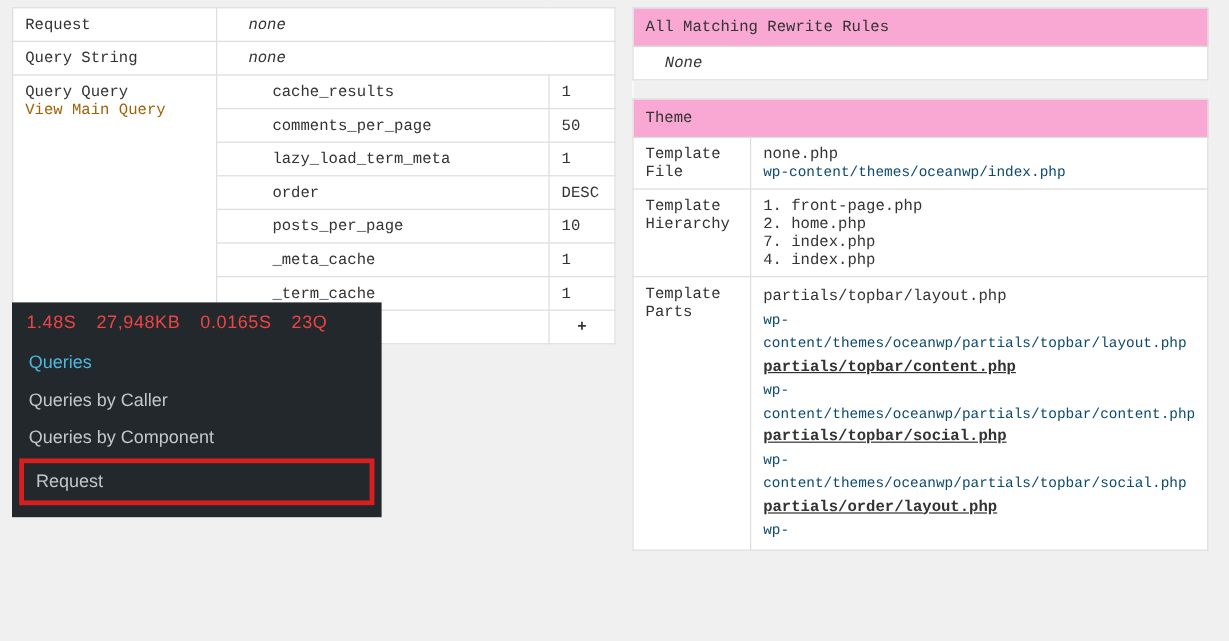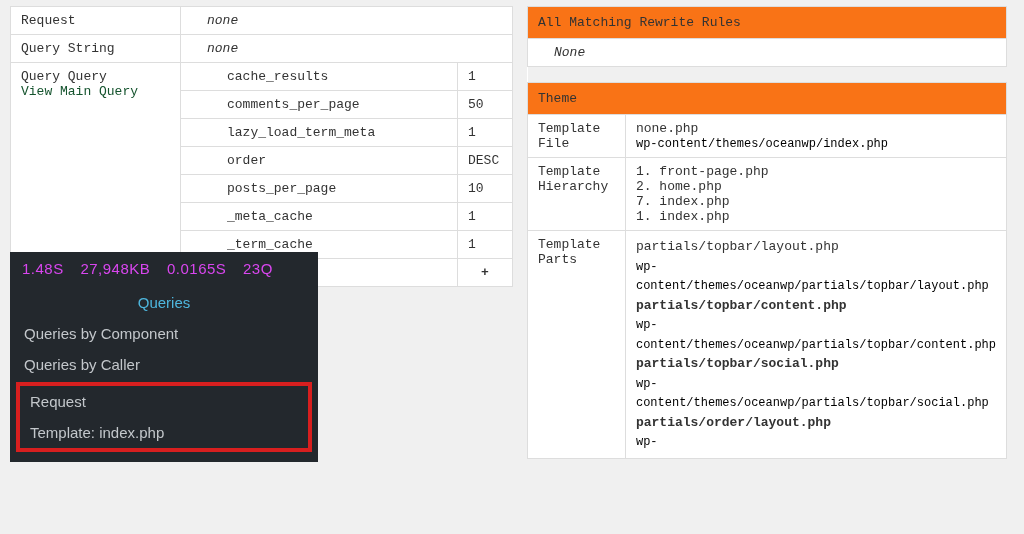--- a/index.html
+++ b/index.html
@@ -32,29 +32,29 @@
     border: 1px solid #ddd;
     padding: 6px 10px;
     vertical-align: top;
     font-family: Consolas, Monaco, 'Courier New', monospace;
     font-size: 13px;
     color: #333;
   }
   td.label { width: 170px; }
   td.val-mid { width: auto; padding-left: 46px; }
   td.val-num { width: 55px; }
-  .link { color: #14532d; cursor: pointer; }
+  .link { color: #a16207; cursor: pointer; }
   .section-title td {
     font-weight: normal;
-    background: #f97316;
+    background: #f9a8d4;
     padding: 8px 10px;
   }
   .italic { font-style: italic; margin-left: 16px; }
-  .bold { font-weight: bold; }
-  .muted { color: #000000; font-size: 12px; }
+  .bold { font-weight: bold; text-decoration: underline; }
+  .muted { color: #0c4a6e; font-size: 12px; }
   .expand-cell {
     text-align: center;
     font-weight: bold;
     cursor: pointer;
   }
   .gap-row td { border: none; background: #f0f0f0; height: 16px; padding: 0; }
   .theme-right td.label { width: 100px; }
   .tp-block { line-height: 1.5; border-radius: 23px; }
 
   
@@ -64,33 +64,33 @@
     top: 252px;
     width: 308px;
     background: #23282d;
     color: #b3b8bc;
     font-family: -apple-system, BlinkMacSystemFont, "Segoe UI", Arial, sans-serif;
     font-size: 15px;
     z-index: 10;
     padding-bottom: 6px;
   }
   .qm-stats {
-    color: #d946ef;
+    color: #ef4444;
     font-size: 15px;
     padding: 8px 12px 10px 12px;
     letter-spacing: 0.5px;
   }
   .qm-stats span { margin-right: 12px; }
   .qm-item {
     padding: 7px 14px;
     color: #c3c7cb;
     cursor: pointer;
     font-size: 15px;
   }
-  .qm-item.active { color: #4eb7de; text-align: center; }
+  .qm-item.active { color: #4eb7de; }
   .qm-highlight {
     border: 4px solid #d81f1f;
     margin: 2px 6px 4px 6px;
     padding: 0;
   }
   .qm-highlight .qm-item { padding: 7px 10px; }
 </style>
 </head>
 <body>
 
@@ -168,21 +168,21 @@
           <span>none.php</span><br>
           <span class="muted">wp-content/themes/oceanwp/index.php</span>
         </td>
       </tr>
       <tr>
         <td class="label">Template<br>Hierarchy</td>
         <td>
           <span>1. front-page.php</span><br>
           <span>2. home.php</span><br>
           <span>7. index.php</span><br>
-          <span>1. index.php</span>
+          <span>4. index.php</span>
         </td>
       </tr>
       <tr>
         <td class="label">Template<br>Parts</td>
         <td class="tp-block">
           <span>partials/topbar/layout.php</span><br>
           <span class="muted">wp-content/themes/oceanwp/partials/topbar/layout.php</span><br>
           <span class="bold">partials/topbar/content.php</span><br>
           <span class="muted">wp-content/themes/oceanwp/partials/topbar/content.php</span><br>
           <span class="bold">partials/topbar/social.php</span><br>
@@ -197,19 +197,18 @@
 </div>
 
 <div class="qm-panel">
   <div class="qm-stats">
     <span>1.48S</span>
     <span>27,948KB</span>
     <span>0.0165S</span>
     <span>23Q</span>
   </div>
   <div class="qm-item active">Queries</div>
+  <div class="qm-item">Queries by Caller</div>
   <div class="qm-item">Queries by Component</div>
-  <div class="qm-item">Queries by Caller</div>
   <div class="qm-highlight">
     <div class="qm-item">Request</div>
-    <div class="qm-item">Template: index.php</div>
   </div>
 </div>
 
 </body></html>

